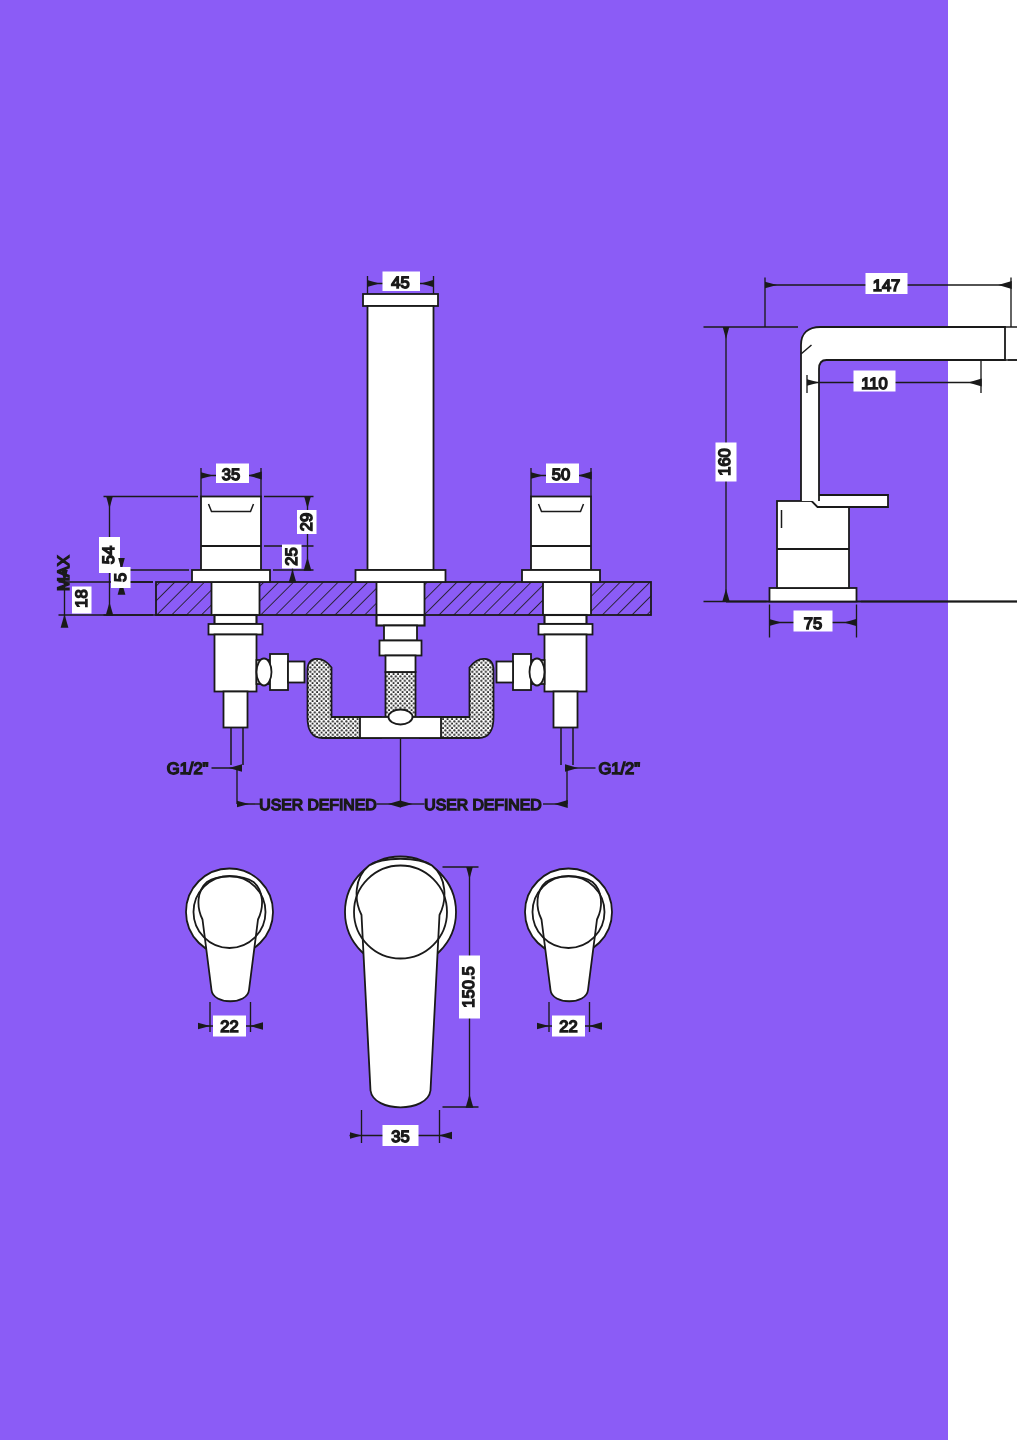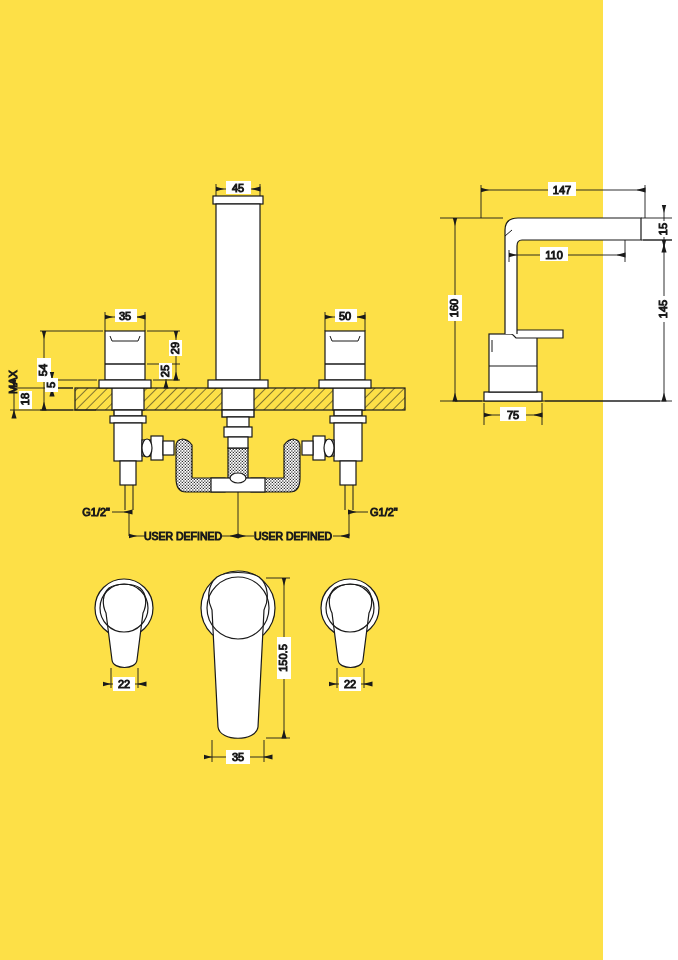--- a/index.html
+++ b/index.html
@@ -1,17 +1,17 @@
 <!DOCTYPE html>
 <html><head>
 <meta charset="utf-8">
 <style>
   html,body{margin:0;padding:0;background:#ffffff;}
   body{width:678px;height:960px;overflow:hidden;font-family:"Liberation Sans",sans-serif;}
-  #stage{position:relative;width:603px;height:960px;background:#fde047;}
+  #stage{position:relative;width:603px;height:960px;background:#8b5cf6;padding-left:29px;}
   svg{display:block;}
   text{font-family:"Liberation Sans",sans-serif;fill:#1a1a1a;}
 </style>
 </head>
 <body>
 
 <div id="stage">
 <svg width="678" height="960" viewBox="0 0 678 960">
 
   <defs>

